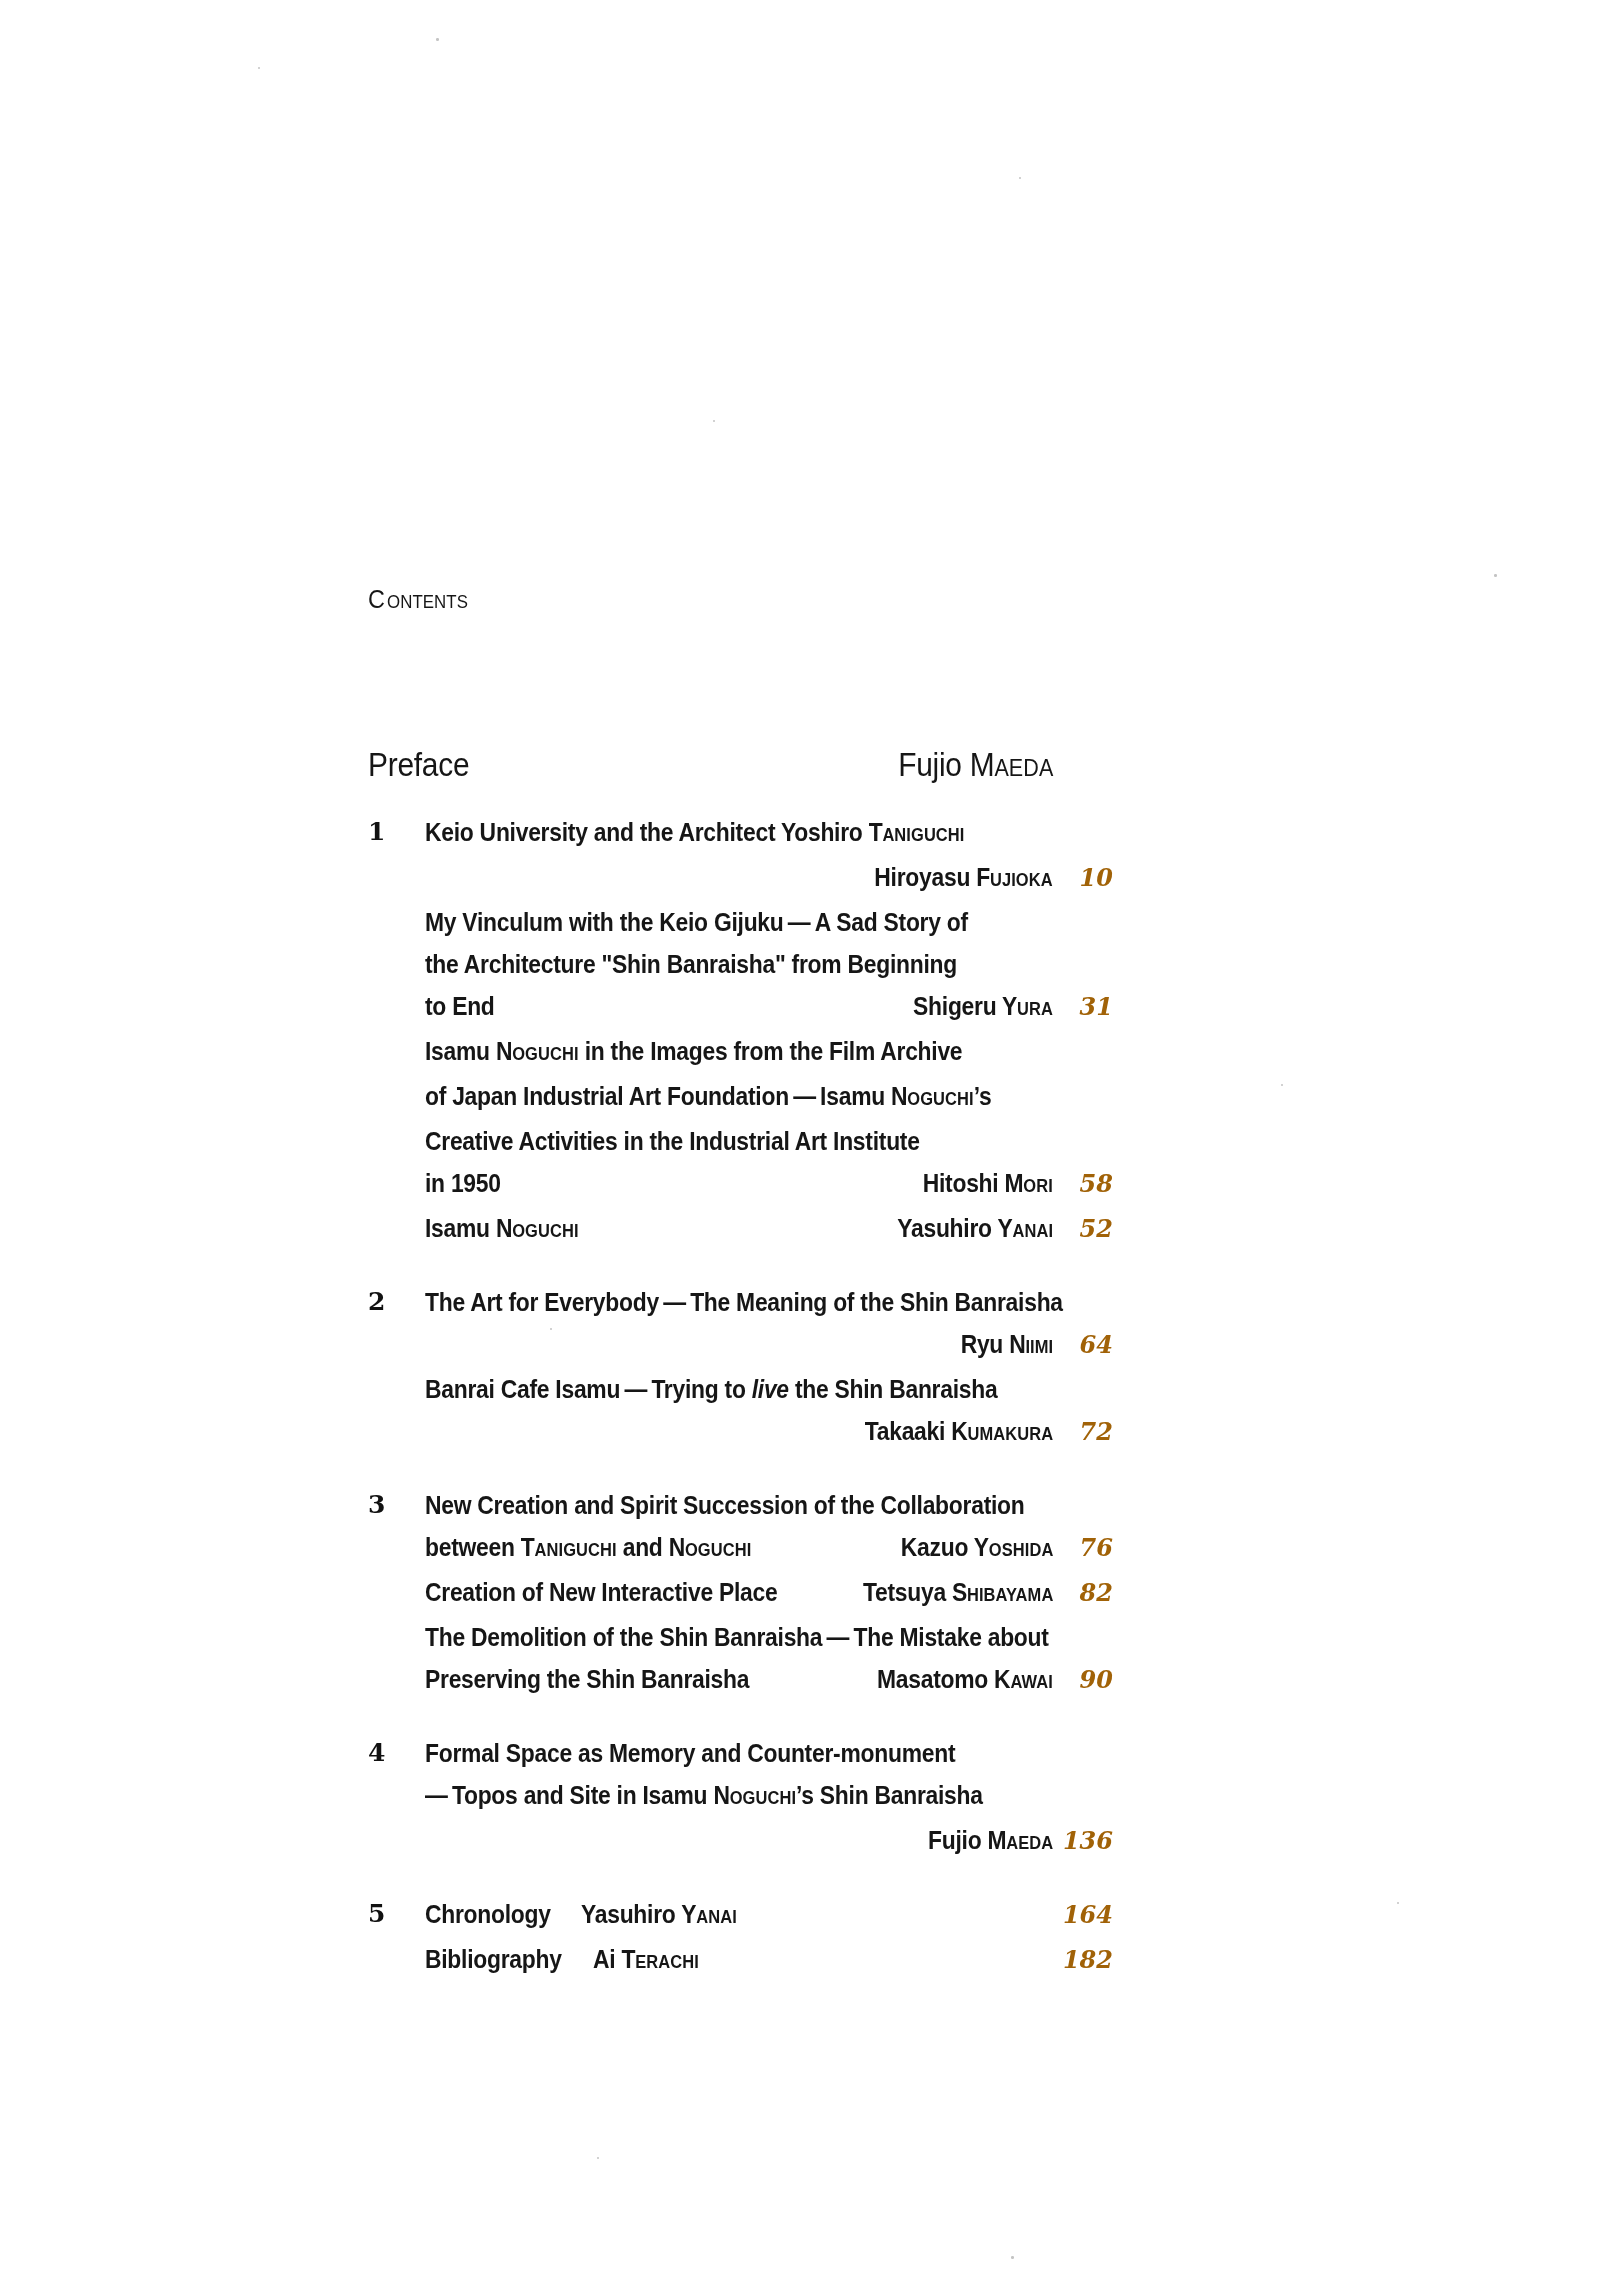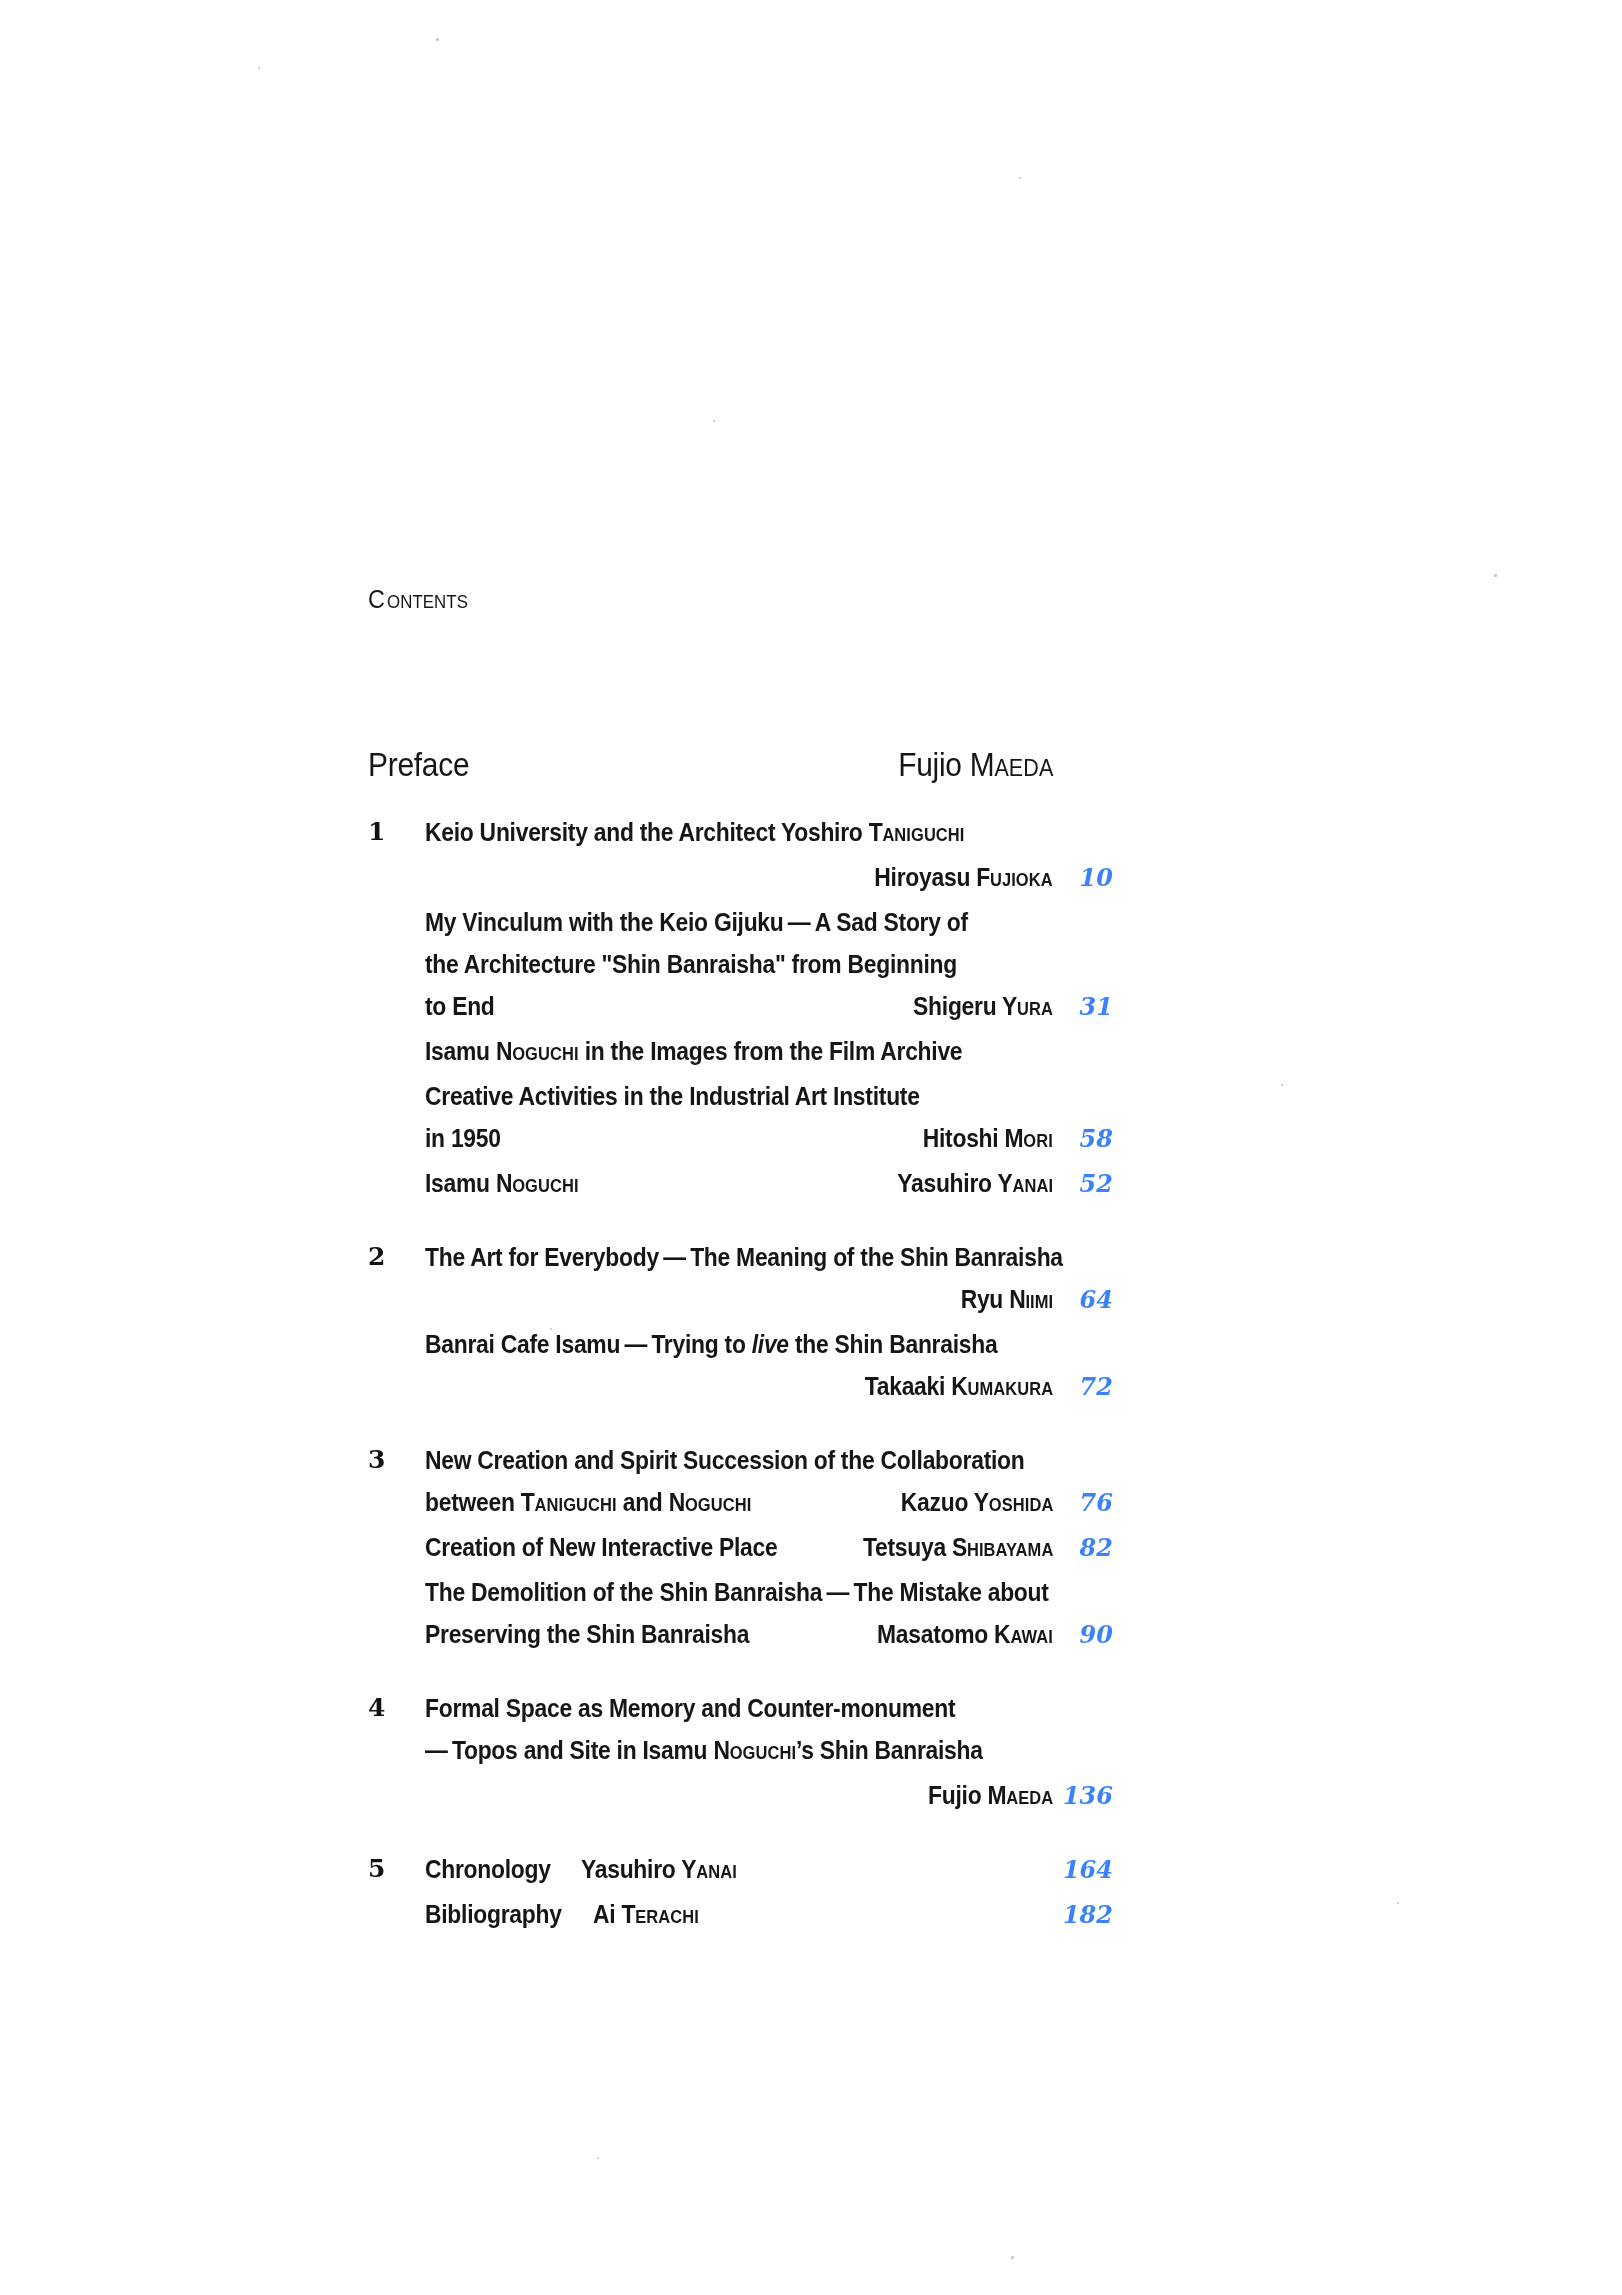--- a/index.html
+++ b/index.html
@@ -35,21 +35,21 @@
     display:flex;align-items:baseline;
     font-size:26px;line-height:42px;letter-spacing:-0.3px;white-space:pre;
   }
   .line-text{transform:scaleX(.88);transform-origin:0 50%;}
   .line-author{margin-left:auto;transform:scaleX(.88);transform-origin:100% 50%;}
   .toc-line.inline .line-author{margin-left:13px;transform-origin:0 50%;}
   .toc-line.inline .line-page{margin-left:auto;}
   .line-page{
     width:60px;flex:none;text-align:right;
     font-family:"DejaVu Serif","Liberation Serif",serif;font-style:italic;
-    font-size:24px;letter-spacing:0;color:#3b82f6;
+    font-size:24px;letter-spacing:0;color:#a16207;
   }
   .sc-small{font-size:.72em;text-transform:uppercase;letter-spacing:0.1px;}
   .it{font-style:italic;}
   .speck{position:absolute;background:#8a8a8a;border-radius:50%;opacity:.5;}
 </style>
 </head>
 <body>
 
 <div class="page">
 
@@ -64,20 +64,21 @@
   <div id="toc">
       <div class="section">
         <div class="sec-num">1</div>
         <div class="sec-lines">
           <div class="toc-line"><span class="line-text"><span class="seg">Keio University and the Architect Yoshiro </span><span class="seg">T</span><span class="seg sc-small">aniguchi</span></span></div>
           <div class="toc-line"><span class="line-author"><span class="seg">Hiroyasu </span><span class="seg">F</span><span class="seg sc-small">ujioka</span></span><span class="line-page">10</span></div>
           <div class="toc-line"><span class="line-text"><span class="seg">My Vinculum with the Keio Gijuku — A Sad Story of</span></span></div>
           <div class="toc-line"><span class="line-text"><span class="seg">the Architecture "Shin Banraisha" from Beginning</span></span></div>
           <div class="toc-line"><span class="line-text"><span class="seg">to End</span></span><span class="line-author"><span class="seg">Shigeru </span><span class="seg">Y</span><span class="seg sc-small">ura</span></span><span class="line-page">31</span></div>
           <div class="toc-line"><span class="line-text"><span class="seg">Isamu </span><span class="seg">N</span><span class="seg sc-small">oguchi</span><span class="seg"> in the Images from the Film Archive</span></span></div>
+          <div class="toc-line"><span class="line-text"><span class="seg">of Japan Industrial Art Foundation — Isamu </span><span class="seg">N</span><span class="seg sc-small">oguchi</span><span class="seg">’s</span></span></div>
           <div class="toc-line"><span class="line-text"><span class="seg">Creative Activities in the Industrial Art Institute</span></span></div>
           <div class="toc-line"><span class="line-text"><span class="seg">in 1950</span></span><span class="line-author"><span class="seg">Hitoshi </span><span class="seg">M</span><span class="seg sc-small">ori</span></span><span class="line-page">58</span></div>
           <div class="toc-line"><span class="line-text"><span class="seg">Isamu </span><span class="seg">N</span><span class="seg sc-small">oguchi</span></span><span class="line-author"><span class="seg">Yasuhiro </span><span class="seg">Y</span><span class="seg sc-small">anai</span></span><span class="line-page">52</span></div>
         </div>
       </div>
       <div class="section">
         <div class="sec-num">2</div>
         <div class="sec-lines">
           <div class="toc-line"><span class="line-text"><span class="seg">The Art for Everybody — The Meaning of the Shin Banraisha</span></span></div>
           <div class="toc-line"><span class="line-author"><span class="seg">Ryu </span><span class="seg">N</span><span class="seg sc-small">iimi</span></span><span class="line-page">64</span></div>

